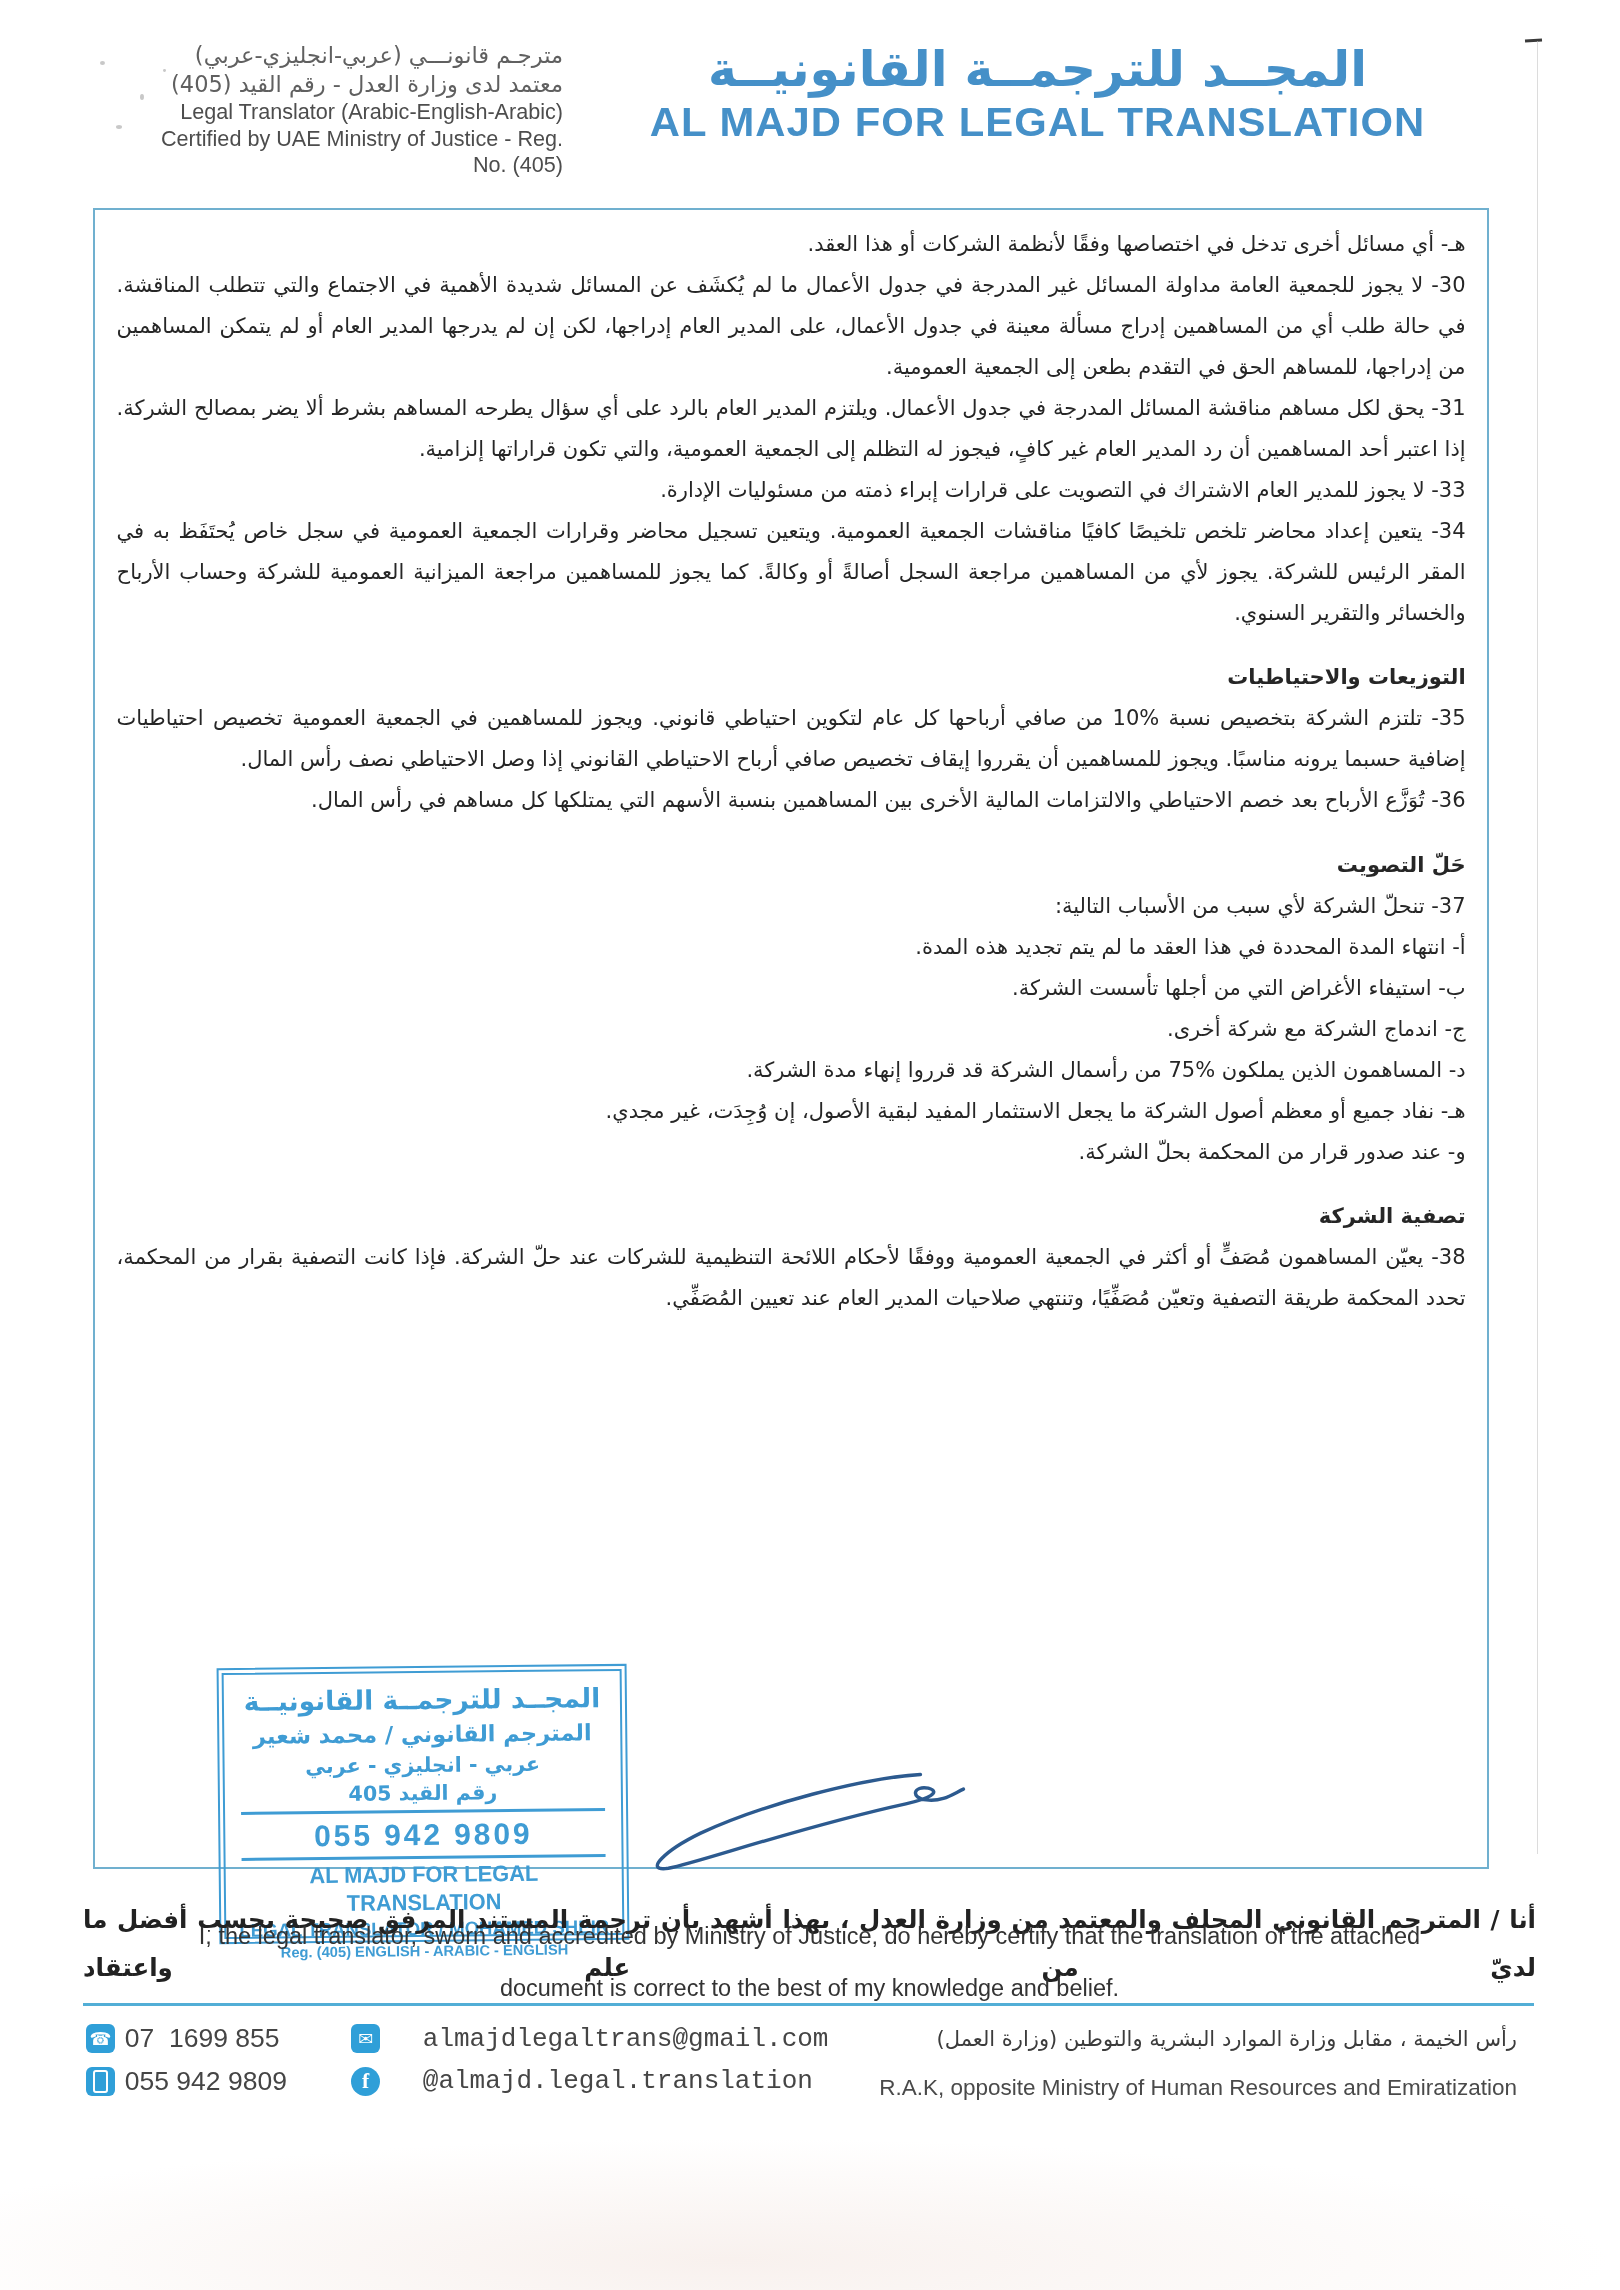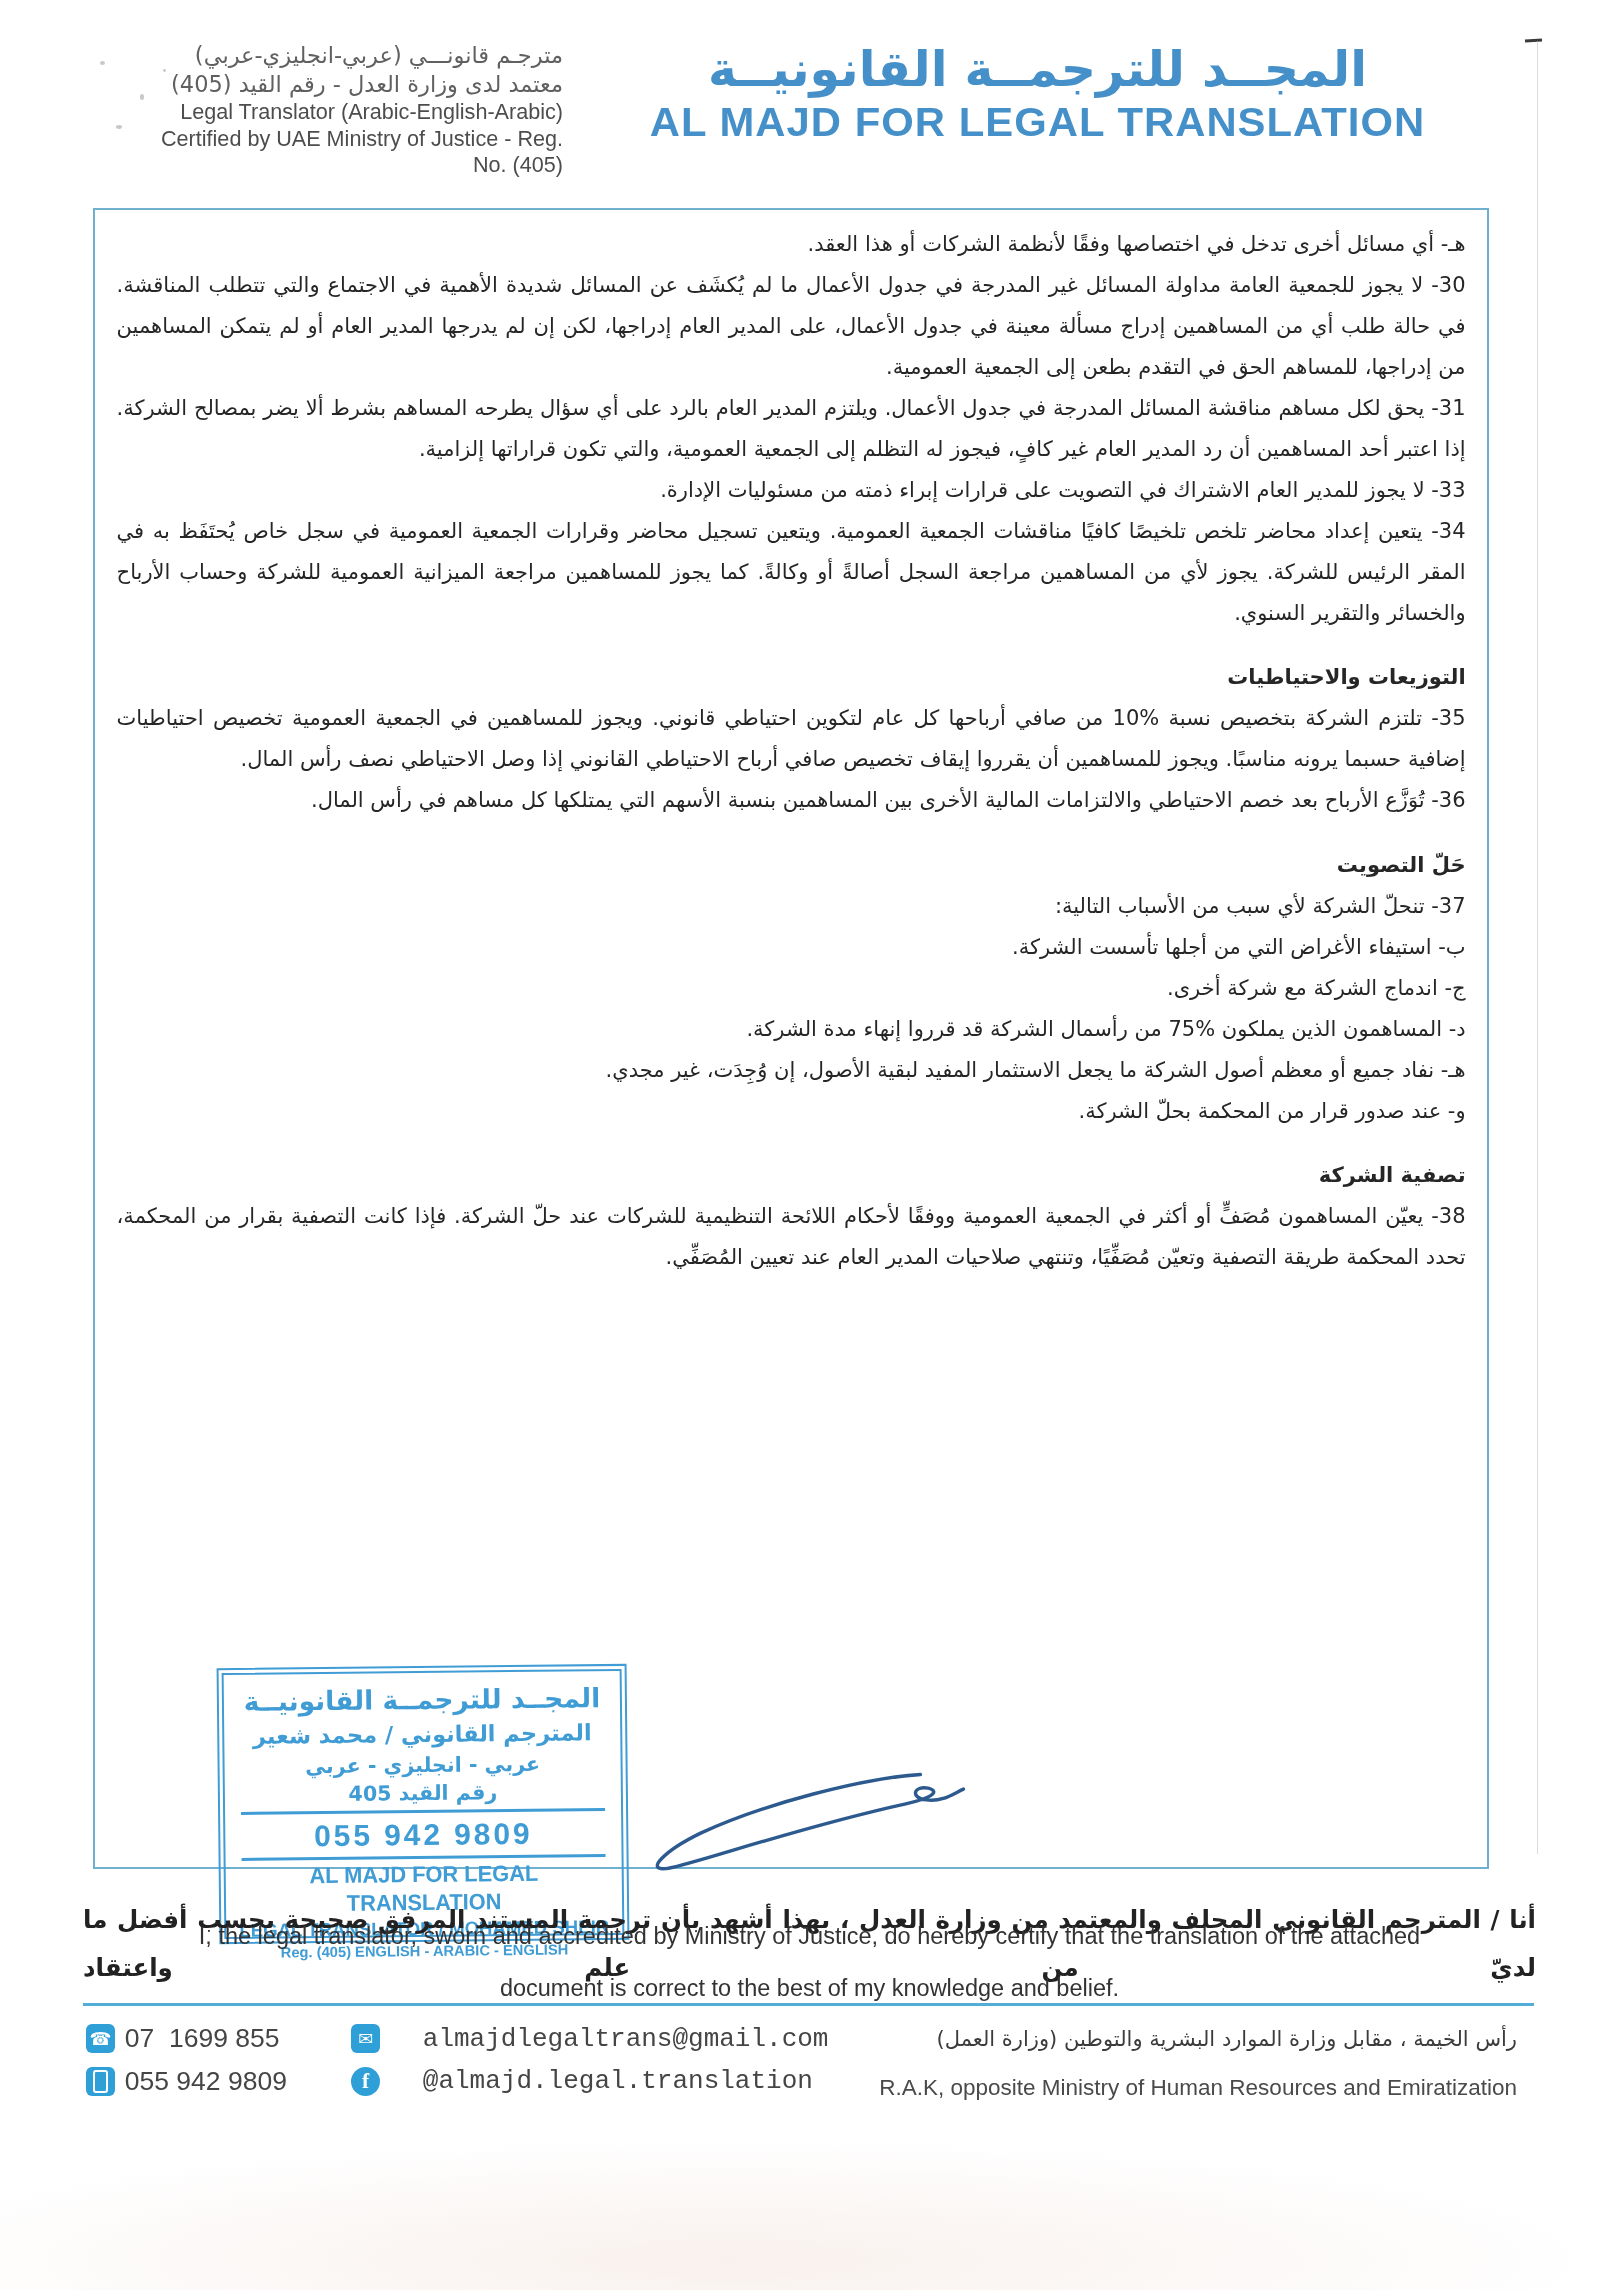--- a/index.html
+++ b/index.html
@@ -107,20 +107,21 @@
   <div class="para">هـ- أي مسائل أخرى تدخل في اختصاصها وفقًا لأنظمة الشركات أو هذا العقد.</div>
   <div class="para">30- لا يجوز للجمعية العامة مداولة المسائل غير المدرجة في جدول الأعمال ما لم يُكشَف عن المسائل شديدة الأهمية في الاجتماع والتي تتطلب المناقشة. في حالة طلب أي من المساهمين إدراج مسألة معينة في جدول الأعمال، على المدير العام إدراجها، لكن إن لم يدرجها المدير العام أو لم يتمكن المساهمين من إدراجها، للمساهم الحق في التقدم بطعن إلى الجمعية العمومية.</div>
   <div class="para">31- يحق لكل مساهم مناقشة المسائل المدرجة في جدول الأعمال. ويلتزم المدير العام بالرد على أي سؤال يطرحه المساهم بشرط ألا يضر بمصالح الشركة. إذا اعتبر أحد المساهمين أن رد المدير العام غير كافٍ، فيجوز له التظلم إلى الجمعية العمومية، والتي تكون قراراتها إلزامية.</div>
   <div class="para">33- لا يجوز للمدير العام الاشتراك في التصويت على قرارات إبراء ذمته من مسئوليات الإدارة.</div>
   <div class="para">34- يتعين إعداد محاضر تلخص تلخيصًا كافيًا مناقشات الجمعية العمومية. ويتعين تسجيل محاضر وقرارات الجمعية العمومية في سجل خاص يُحتَفَظ به في المقر الرئيس للشركة. يجوز لأي من المساهمين مراجعة السجل أصالةً أو وكالةً. كما يجوز للمساهمين مراجعة الميزانية العمومية للشركة وحساب الأرباح والخسائر والتقرير السنوي.</div>
   <div class="head">التوزيعات والاحتياطيات</div>
   <div class="para">35- تلتزم الشركة بتخصيص نسبة %10 من صافي أرباحها كل عام لتكوين احتياطي قانوني. ويجوز للمساهمين في الجمعية العمومية تخصيص احتياطيات إضافية حسبما يرونه مناسبًا. ويجوز للمساهمين أن يقرروا إيقاف تخصيص صافي أرباح الاحتياطي القانوني إذا وصل الاحتياطي نصف رأس المال.</div>
   <div class="para">36- تُوَزَّع الأرباح بعد خصم الاحتياطي والالتزامات المالية الأخرى بين المساهمين بنسبة الأسهم التي يمتلكها كل مساهم في رأس المال.</div>
   <div class="head">حَلّ التصويت</div>
   <div class="para">37- تنحلّ الشركة لأي سبب من الأسباب التالية:</div>
+  <div class="para">أ- انتهاء المدة المحددة في هذا العقد ما لم يتم تجديد هذه المدة.</div>
   <div class="para">ب- استيفاء الأغراض التي من أجلها تأسست الشركة.</div>
   <div class="para">ج- اندماج الشركة مع شركة أخرى.</div>
   <div class="para">د- المساهمون الذين يملكون %75 من رأسمال الشركة قد قرروا إنهاء مدة الشركة.</div>
   <div class="para">هـ- نفاد جميع أو معظم أصول الشركة ما يجعل الاستثمار المفيد لبقية الأصول، إن وُجِدَت، غير مجدي.</div>
   <div class="para">و- عند صدور قرار من المحكمة بحلّ الشركة.</div>
   <div class="head">تصفية الشركة</div>
   <div class="para">38- يعيّن المساهمون مُصَفٍّ أو أكثر في الجمعية العمومية ووفقًا لأحكام اللائحة التنظيمية للشركات عند حلّ الشركة. فإذا كانت التصفية بقرار من المحكمة، تحدد المحكمة طريقة التصفية وتعيّن مُصَفِّيًا، وتنتهي صلاحيات المدير العام عند تعيين المُصَفِّي.</div>
 </div>
 
 <svg class="signature" viewBox="0 0 400 130">

